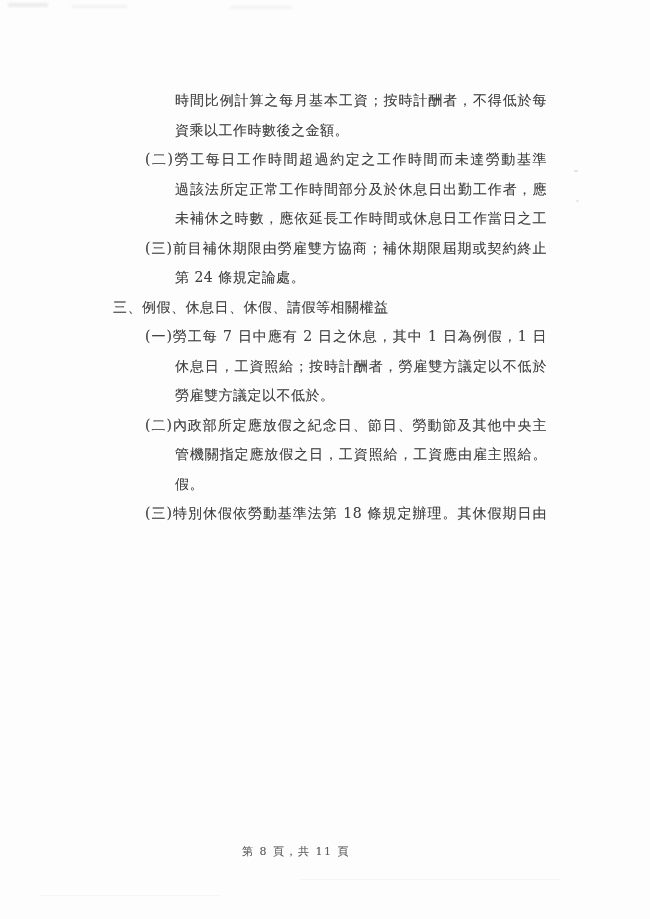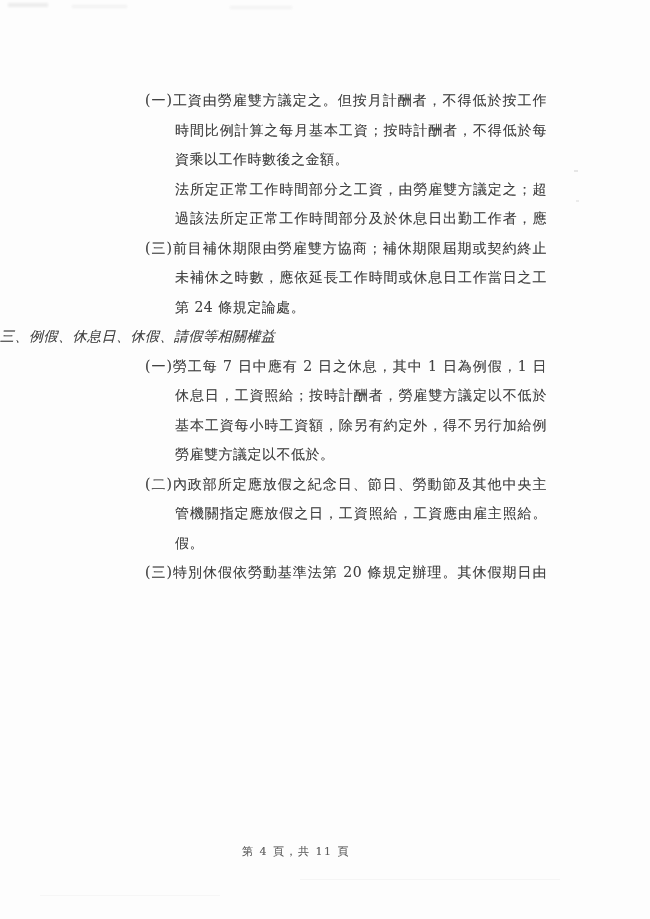--- a/index.html
+++ b/index.html
@@ -25,21 +25,21 @@
     font-size: 14px;
     text-shadow: 0 0 0.6px rgba(80,80,80,0.45);
   }
   .line {
     height: 29.5px;
     line-height: 29.5px;
     overflow: hidden;
     letter-spacing: 0.5px;
     white-space: normal;
   }
-  .line.section { width: 434px; font-style: italic; }
+  .line.section { margin-left: 113px; width: 434px; }
   .line.item    { margin-left: 145px; width: 402px; }
   .line.cont    { margin-left: 175px; width: 372px; }
   .line.fill {
     text-align: justify;
     text-align-last: justify;
   }
   
   .footer {
     position: absolute;
     left: 242px;
@@ -65,33 +65,31 @@
 <div class="page">
   <div class="smudge s1"></div>
   <div class="smudge s2"></div>
   <div class="smudge s3"></div>
   <div class="smudge s4"></div>
   <div class="smudge s5"></div>
   <div class="smudge s6"></div>
   <div class="smudge s7"></div>
 
   <div class="doc">
-      <div class="line item fill">(一)工資由勞雇雙方議定之。但按月計酬者，不得低於按工作</div>
       <div class="line cont fill">時間比例計算之每月基本工資；按時計酬者，不得低於每</div>
       <div class="line cont">資乘以工作時數後之金額。</div>
-      <div class="line cont fill">法所定正常工作時間部分之工資，由勞雇雙方議定之；超</div>
+      <div class="line item fill">(二)勞工每日工作時間超過約定之工作時間而未達勞動基準</div>
       <div class="line cont fill">過該法所定正常工作時間部分及於休息日出勤工作者，應</div>
+      <div class="line cont fill">未補休之時數，應依延長工作時間或休息日工作當日之工</div>
       <div class="line item fill">(三)前目補休期限由勞雇雙方協商；補休期限屆期或契約終止</div>
-      <div class="line cont fill">未補休之時數，應依延長工作時間或休息日工作當日之工</div>
       <div class="line cont">第 24 條規定論處。</div>
       <div class="line section">三、例假、休息日、休假、請假等相關權益</div>
       <div class="line item fill">(一)勞工每 7 日中應有 2 日之休息，其中 1 日為例假，1 日為</div>
       <div class="line cont fill">休息日，工資照給；按時計酬者，勞雇雙方議定以不低於</div>
-      <div class="line cont fill">基本工資每小時工資額，除另有約定外，得不另行加給例</div>
       <div class="line cont">勞雇雙方議定以不低於。</div>
       <div class="line item fill">(二)內政部所定應放假之紀念日、節日、勞動節及其他中央主</div>
       <div class="line cont fill">管機關指定應放假之日，工資照給，工資應由雇主照給。</div>
       <div class="line cont">假。</div>
-      <div class="line item fill">(三)特別休假依勞動基準法第 20 條規定辦理。其休假期日由</div>
+      <div class="line item fill">(三)特別休假依勞動基準法第 18 條規定辦理。其休假期日由</div>
     </div>
 
-  <div class="footer">第 4 頁，共 11 頁</div>
+  <div class="footer">第 8 頁，共 11 頁</div>
 </div>
 
 </body></html>

